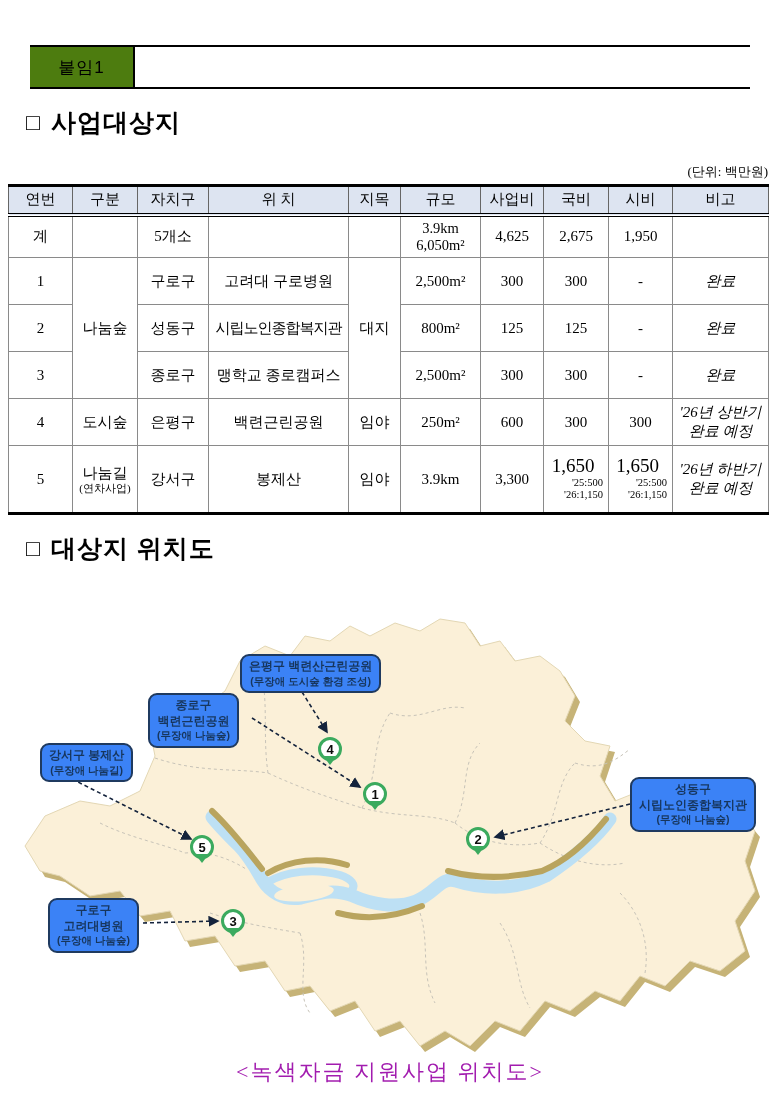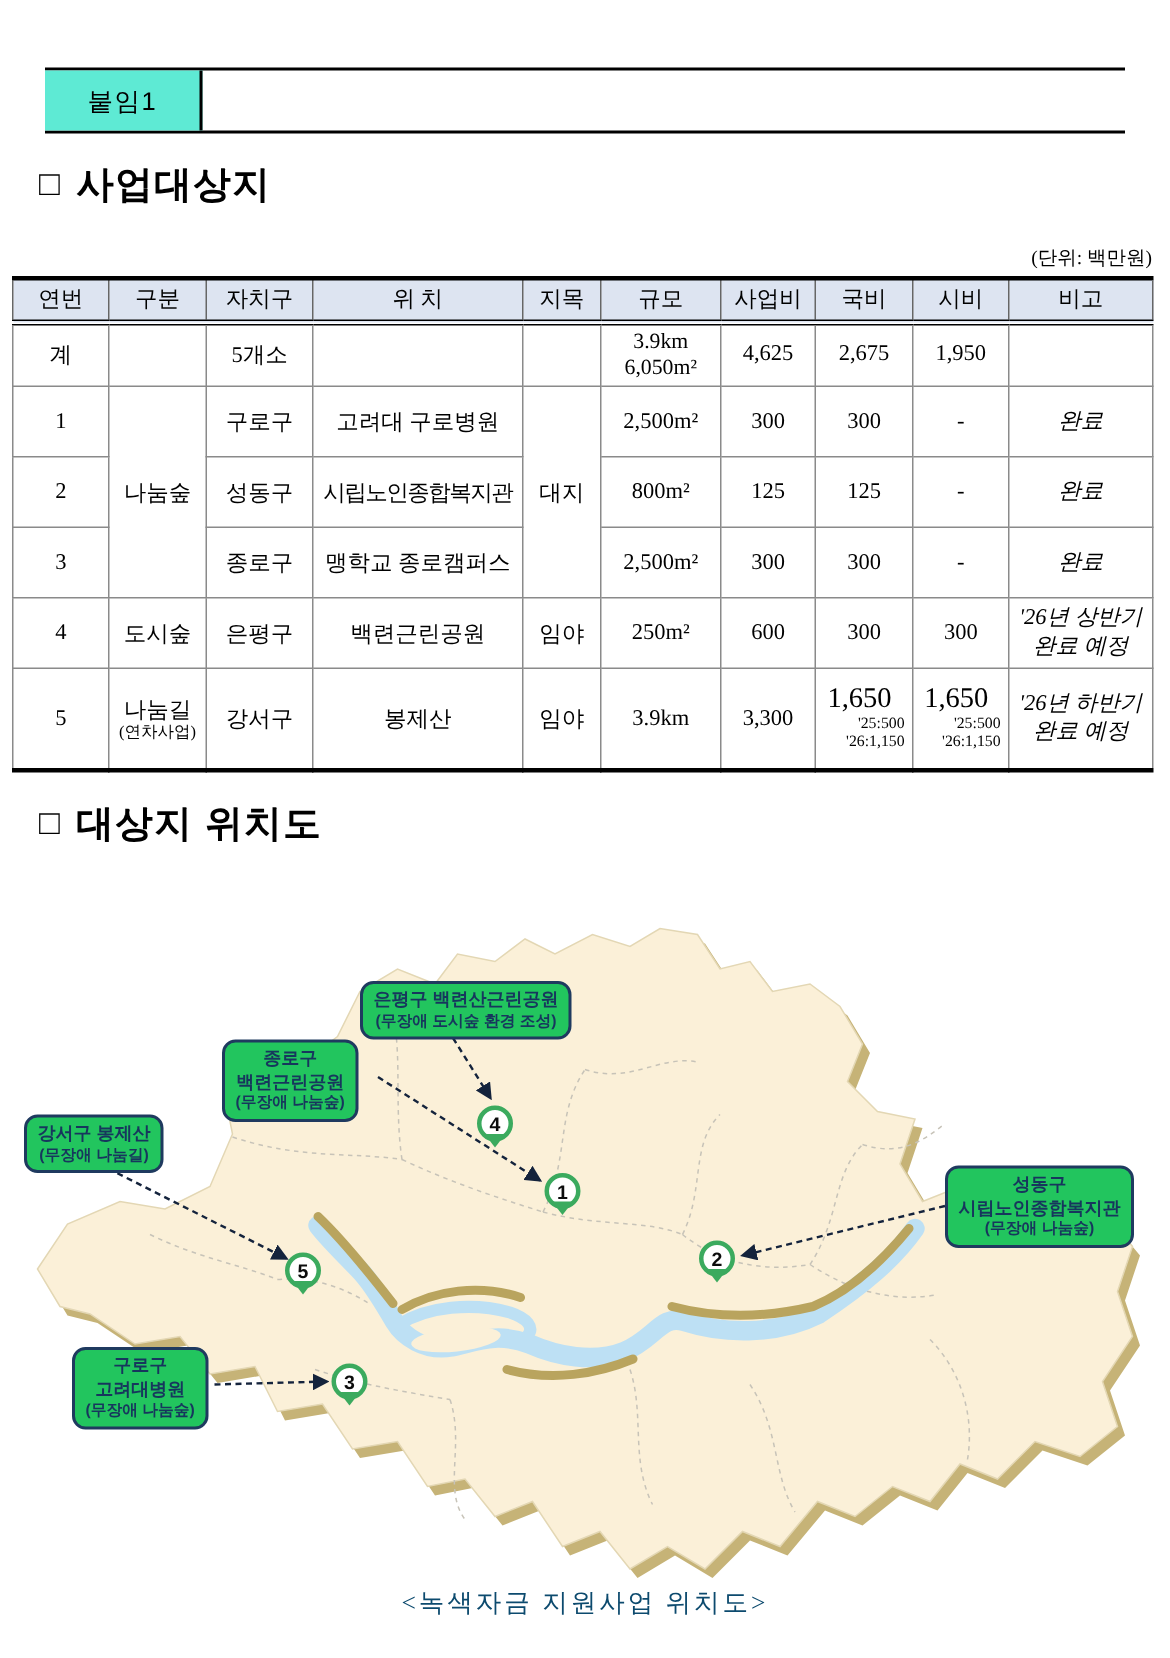--- a/index.html
+++ b/index.html
@@ -8,21 +8,21 @@
     font-family:"Liberation Sans",sans-serif;color:#000;
     position:relative;
   }
   
   .band{
     margin:45px 30px 0 30px;height:40px;
     border-top:2px solid #000;border-bottom:2px solid #000;
     display:flex;align-items:stretch;
   }
   .band .tag{
-    width:103px;background:#5eead4;border-right:2px solid #000;
+    width:103px;background:#4d7c0f;border-right:2px solid #000;
     display:flex;align-items:center;justify-content:center;
     font-size:17px;letter-spacing:1px;
   }
   .band .title{
     flex:1;display:flex;align-items:center;padding-left:16px;
     font-size:23px;font-weight:bold;letter-spacing:1px;
   }
   
   .sec{
     margin:17px 0 0 26px;font-size:25px;font-weight:bold;letter-spacing:1px;
@@ -54,40 +54,40 @@
   tr.r5{height:68px;}
   td .two{line-height:1.15;font-size:14.5px;}
   td.note{font-size:13px;line-height:1.25;font-style:italic;}
   td .gsub{font-size:11px;line-height:1;}
   td .bk-main{font-size:19px;line-height:1.1;padding-right:6px;}
   .bk{display:flex;justify-content:flex-end;font-size:10.5px;line-height:1.15;padding:0 3px;}
   
   .map-wrap{position:relative;margin-top:46px;width:780px;height:475px;}
   .map-wrap svg{position:absolute;left:0;top:0;}
   .map-label{
-    position:absolute;background:#22c55e;border:2px solid #1F3A5F;border-radius:9px;
+    position:absolute;background:#3b82f6;border:2px solid #1F3A5F;border-radius:9px;
     padding:3px 7px;text-align:center;color:#17365D;font-weight:bold;line-height:1.3;
     z-index:3;
   }
   .map-label .l{font-size:12px;white-space:nowrap;}
   .map-label .ls{font-size:10.5px;white-space:nowrap;}
   .pin{
     position:absolute;width:24px;height:24px;border-radius:50%;
     background:#fff;border:3.5px solid #3BAA5E;box-sizing:border-box;
     display:flex;align-items:center;justify-content:center;
     font-size:13px;font-weight:bold;color:#0c0c0c;z-index:2;
     font-family:"Liberation Sans",sans-serif;
   }
   .pin::after{
     content:"";position:absolute;left:50%;top:100%;transform:translate(-50%,-2px);
     border:7px solid transparent;border-top:9px solid #3BAA5E;border-bottom:0;
   }
   .map-caption{
     position:absolute;left:0;top:446px;width:100%;text-align:center;
-    font-size:17px;letter-spacing:2px;color:#0c4a6e;
+    font-size:22px;letter-spacing:2px;color:#a21caf;
     font-family:"Liberation Serif",serif;
   }
 </style>
 </head>
 <body>
 
 <div class="band">
   <div class="tag">붙임1</div>
 </div>
 
@@ -286,21 +286,21 @@
 
   <div class="map-label" style="left:240px;top:43px;">
     <div class="l">은평구 백련산근린공원</div>
     <div class="ls">(무장애 도시숲 환경 조성)</div>
   </div>
   <div class="map-label" style="left:148px;top:82px;">
     <div class="l">종로구</div>
     <div class="l">백련근린공원</div>
     <div class="ls">(무장애 나눔숲)</div>
   </div>
-  <div class="map-label" style="left:16px;top:132px;">
+  <div class="map-label" style="left:40px;top:132px;">
     <div class="l">강서구 봉제산</div>
     <div class="ls">(무장애 나눔길)</div>
   </div>
   <div class="map-label" style="left:630px;top:166px;">
     <div class="l">성동구</div>
     <div class="l">시립노인종합복지관</div>
     <div class="ls">(무장애 나눔숲)</div>
   </div>
   <div class="map-label" style="left:48px;top:287px;">
     <div class="l">구로구</div>

